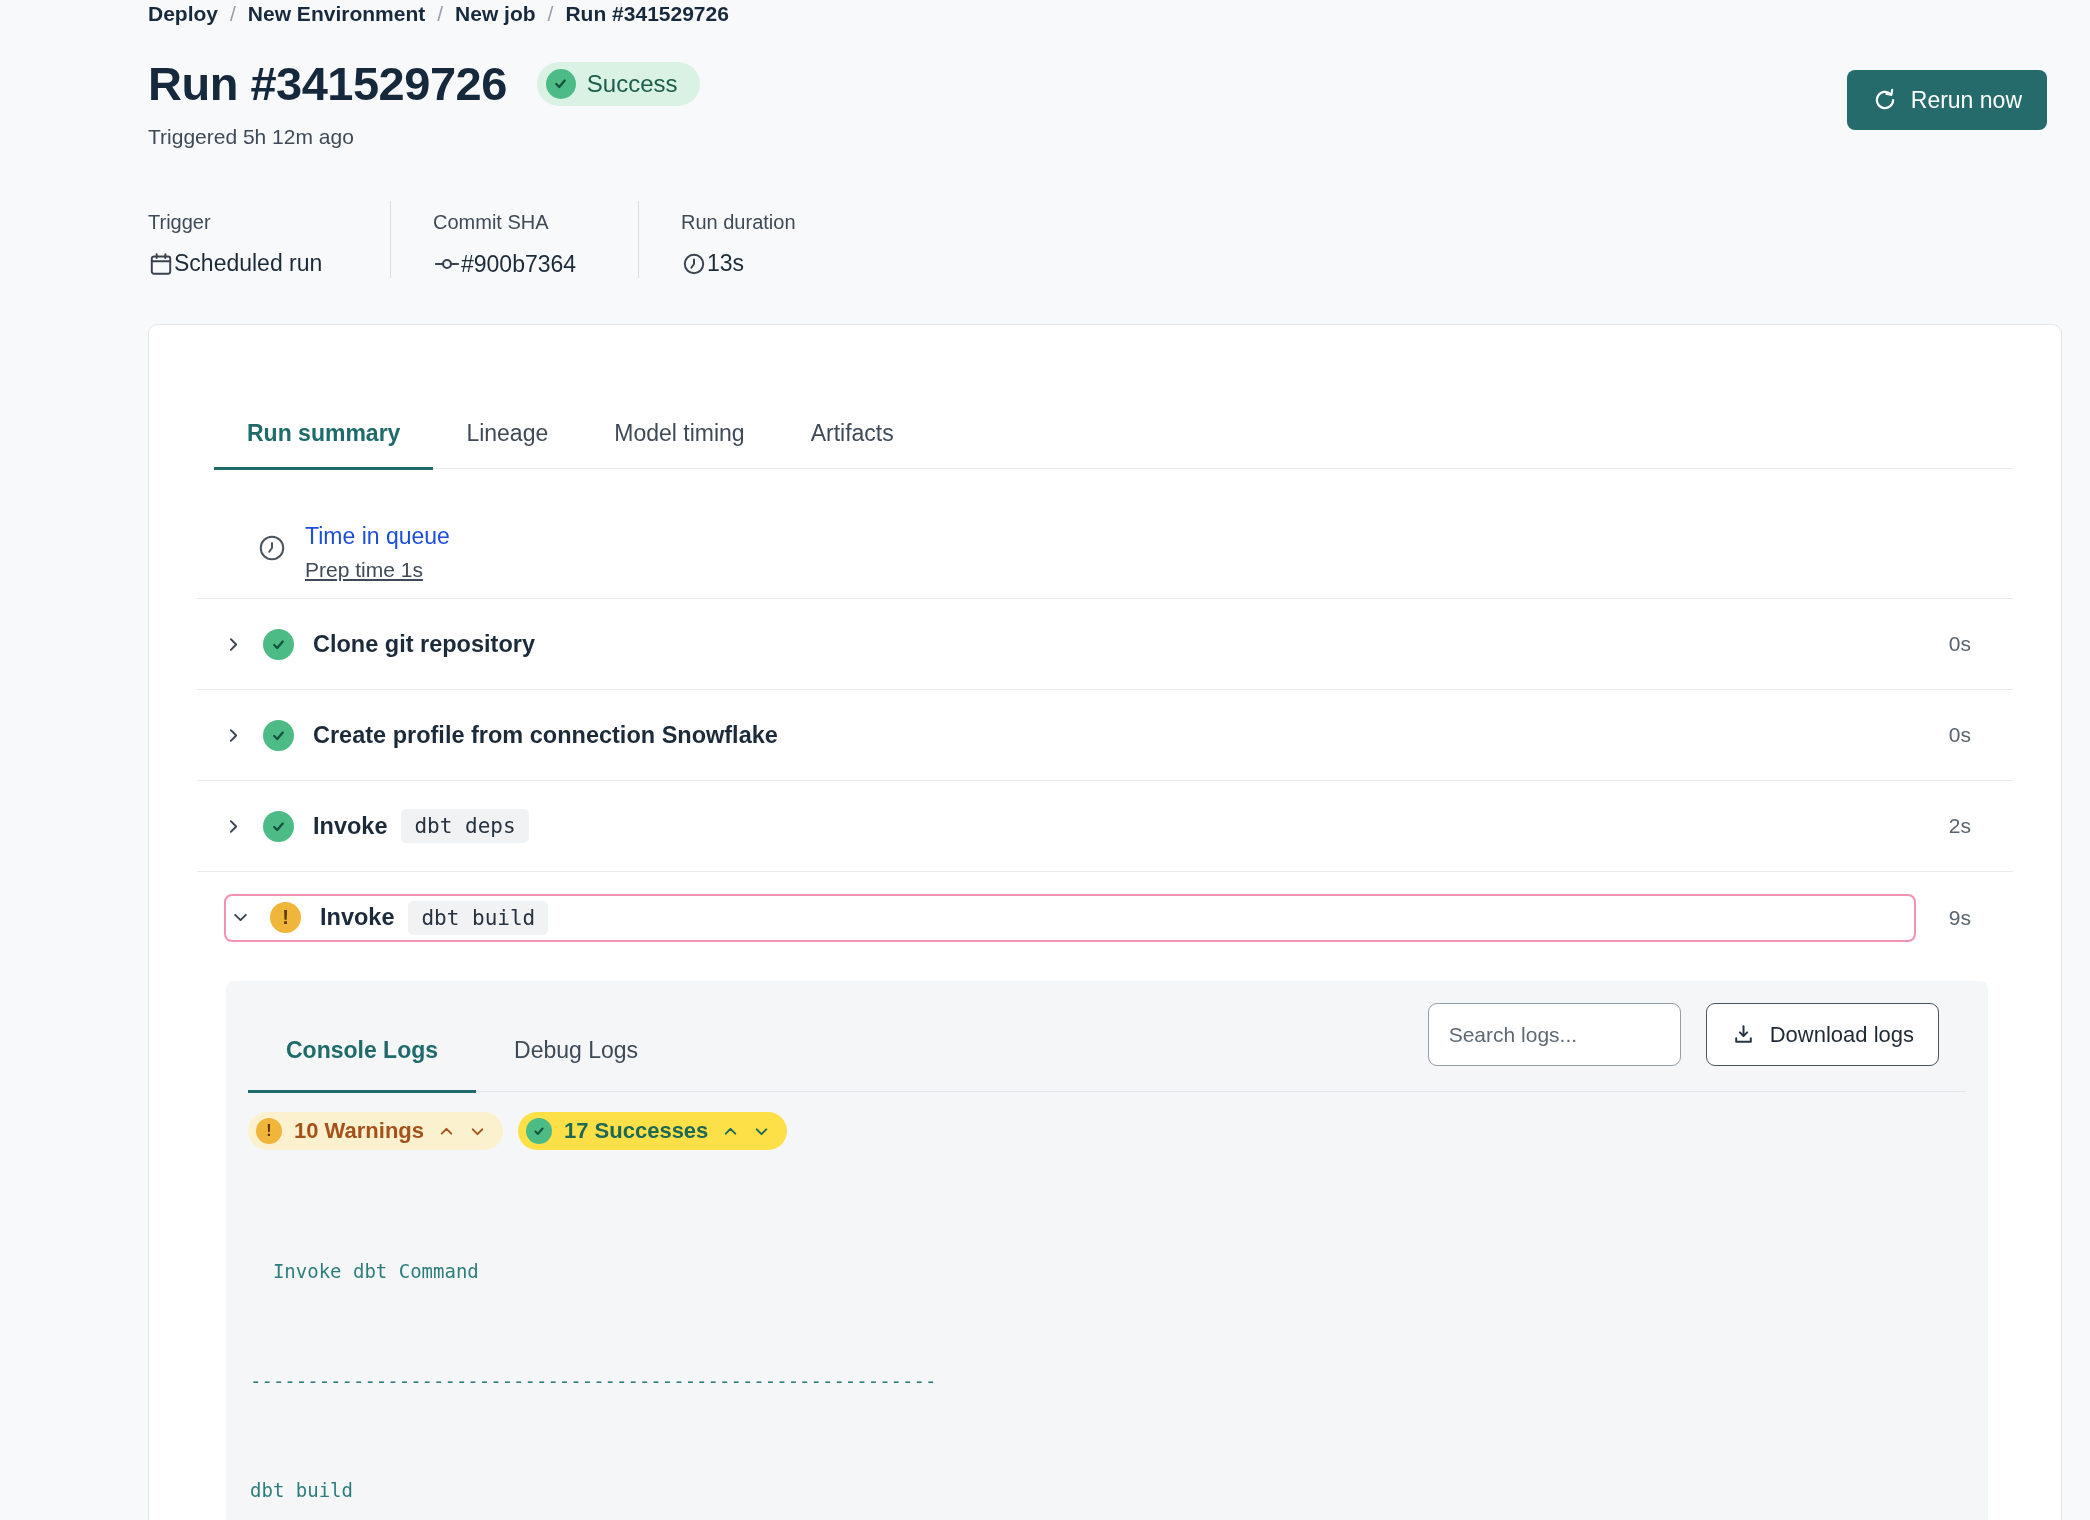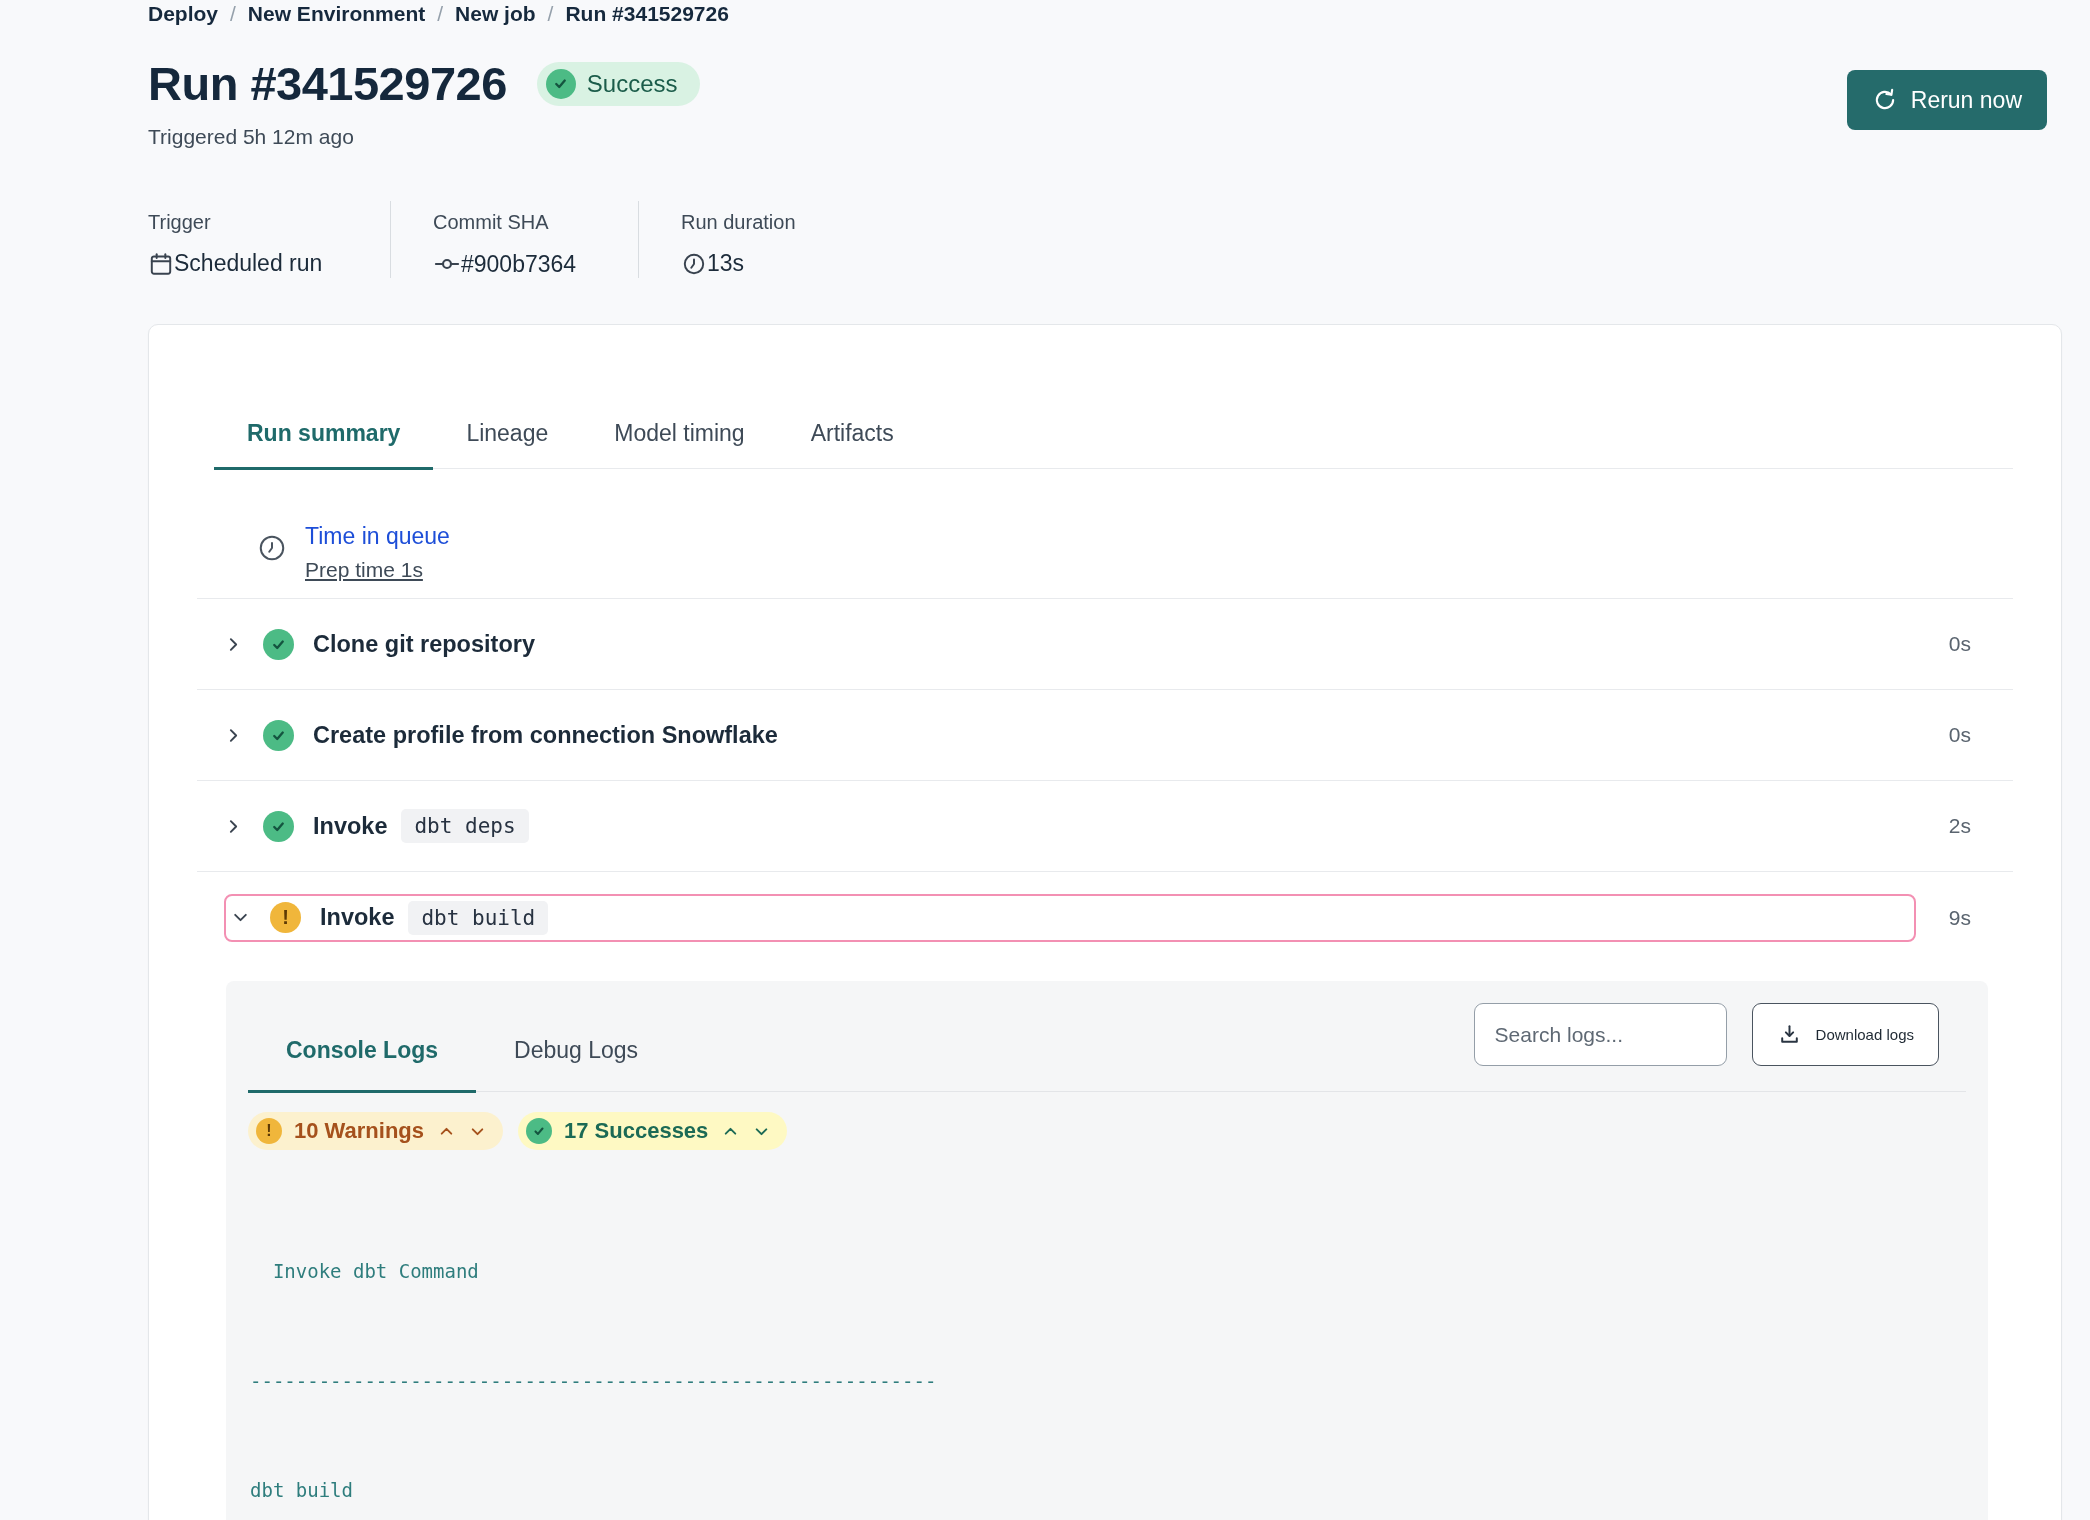--- a/index.html
+++ b/index.html
@@ -72,29 +72,29 @@
     position:relative; padding-bottom:60px; }
   .console-header { margin:0 22px; padding-top:56px; display:flex; border-bottom:1px solid #e3e5e8; }
   .ctab { padding:0 38px 26px; font-size:23px; color:#3e4a57; cursor:pointer;
     border-bottom:3px solid transparent; margin-bottom:-2px; }
   .ctab.active { color:#1f6a6a; font-weight:700; border-bottom-color:#1f6a6a; }
   .console-controls { position:absolute; top:22px; right:49px; display:flex; gap:25px; }
   .search-input { width:253px; height:63px; border:1.5px solid #949ea8; border-radius:9px;
     background:#fff; padding:0 20px; font-size:21px; color:#2a3542; font-family:inherit; }
   .search-input::placeholder { color:#5f6974; }
   .download-btn { height:63px; display:flex; align-items:center; gap:14px; background:#fff;
-    border:1.5px solid #4a545f; border-radius:9px; padding:0 24px; font-size:15px; color:#1f2933;
+    border:1.5px solid #4a545f; border-radius:9px; padding:0 24px; font-size:22px; color:#1f2933;
     cursor:pointer; font-family:inherit; }
 
   .badges-row { display:flex; gap:15px; margin:20px 0 0 22px; }
   .pill { height:38px; display:inline-flex; align-items:center; gap:12px; border-radius:19px;
     padding:0 17px 0 8px; font-size:22px; font-weight:700; cursor:pointer; }
   .pill .status-circle { width:26px; height:26px; margin-left:0; font-size:16px; }
   .pill-warn { background:#fcf1ce; color:#a5511c; }
-  .pill-ok { background:#fef9c3; color:#1c6a55; }
+  .pill-ok { background:#fde047; color:#1c6a55; }
   .pill .caret { margin-left:2px; cursor:pointer; }
 
   .log-area { margin:30px 28px 0 24px; font-family:"DejaVu Sans Mono", monospace; font-size:19px;
     line-height:36.5px; color:#3c4654; white-space:pre-wrap; }
   .log-line.teal { color:#2e7d7d; }
 </style>
 </head>
 <body>
 
 <div class="page">

